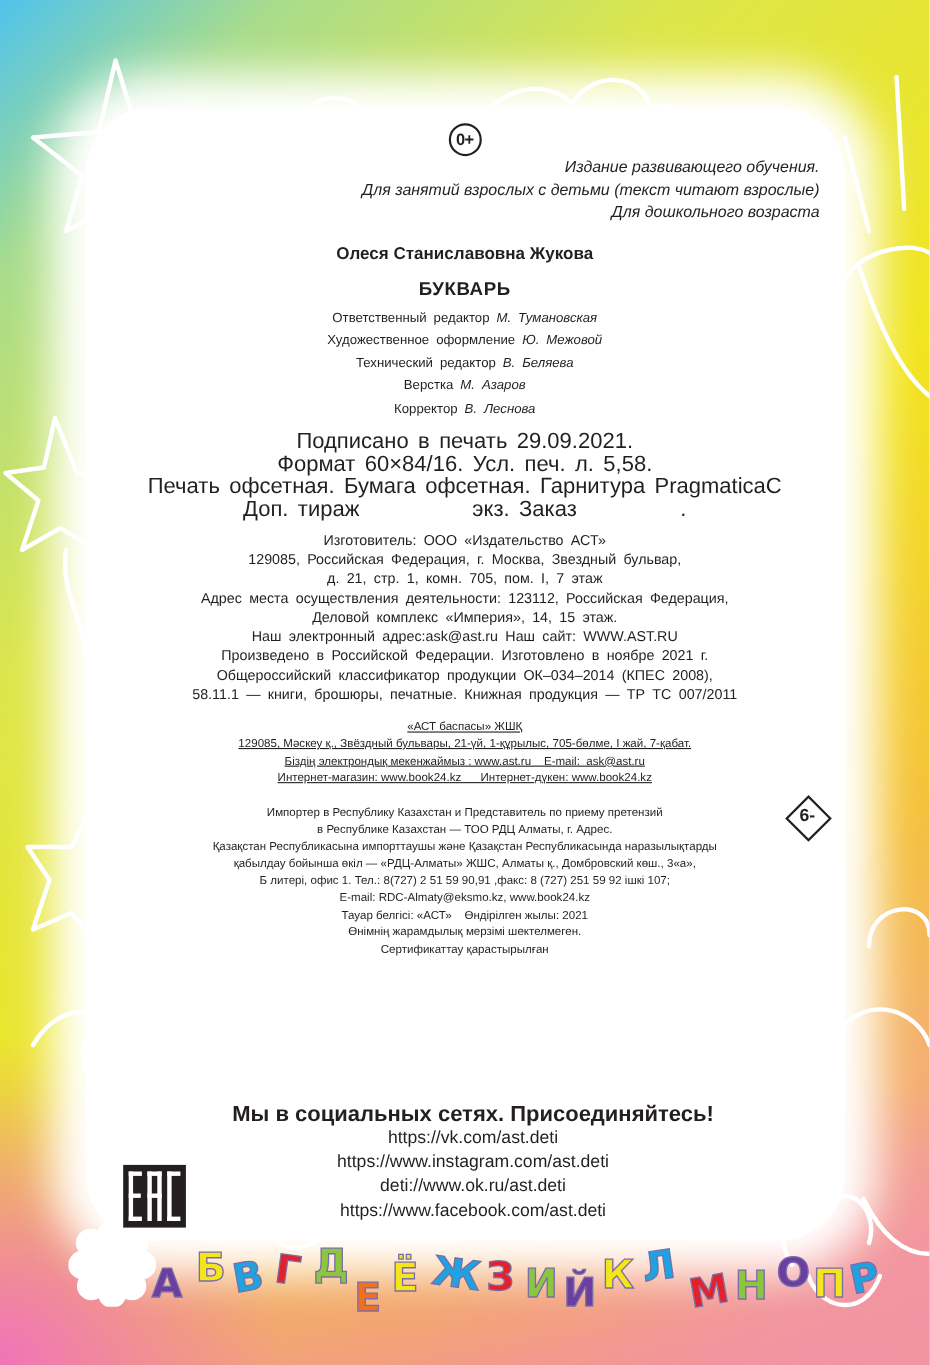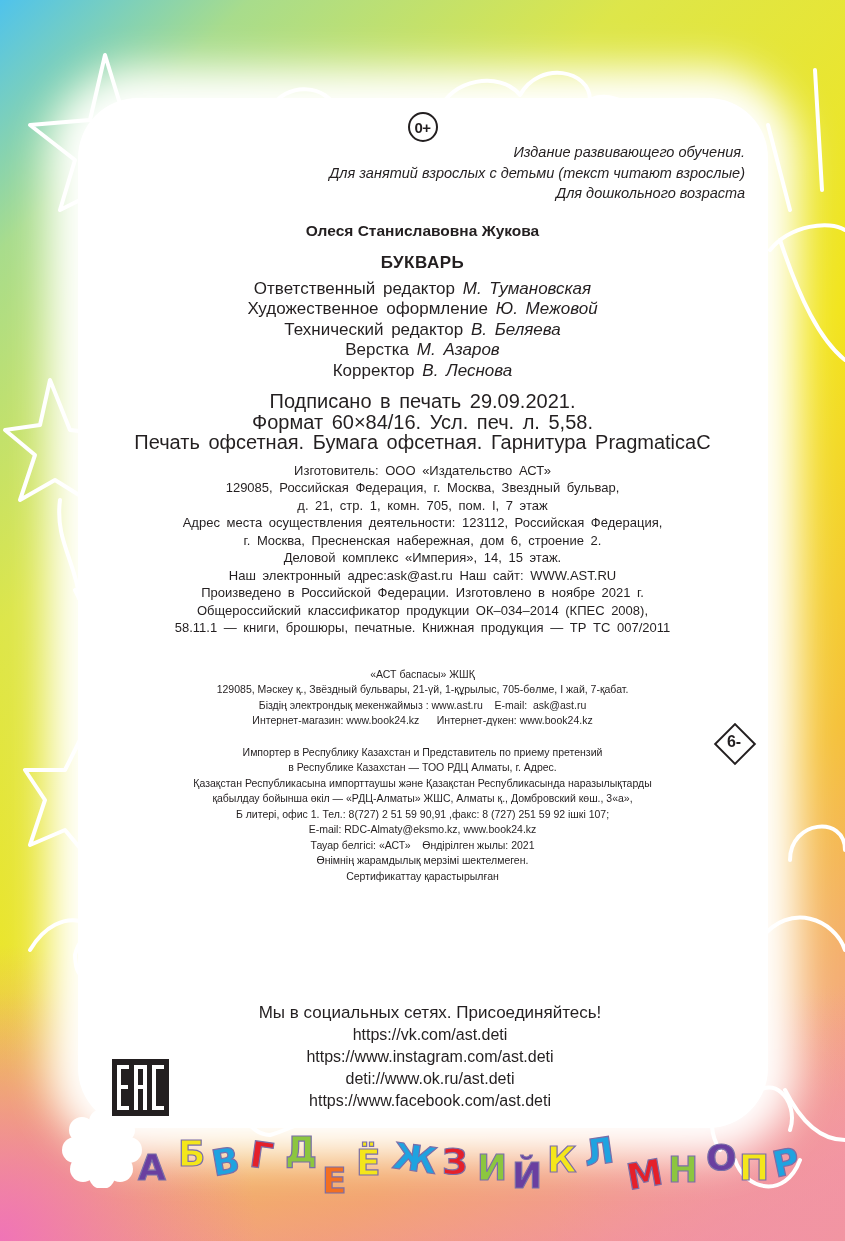--- a/index.html
+++ b/index.html
@@ -29,45 +29,45 @@
     }
     .age0 {
       display:inline-flex; align-items:center; justify-content:center;
       width: 30px; height: 30px; border: 2px solid #231f20; border-radius: 50%;
       font-weight: bold; font-size: 15px; letter-spacing: -0.5px; box-sizing: border-box;
     }
     .italic-block p { margin: 0; font-style: italic; font-size: 14.5px; line-height: 20.5px; text-align: right; }
     .author { font-weight: bold; font-size: 15.5px; margin-top: 18px; }
     .title { font-weight: bold; font-size: 17px; margin-top: 13px; letter-spacing: 0.5px; }
     .credits { margin-top: 6px; }
-    .credits p { margin: 0; font-size: 17px; line-height: 20.5px; word-spacing: 3px; }
+    .credits p { margin: 0; font-size: 12px; line-height: 20.5px; word-spacing: 3px; }
     .credits i { font-style: italic; }
     .print-block { margin-top: 10px; }
     .print-block p { margin: 0; font-size: 20px; line-height: 20.5px; word-spacing: 3px; }
     .maker-block { margin-top: 9px; }
     .maker-block p { margin: 0; font-size: 13px; line-height: 17.5px; word-spacing: 3px; }
-    .kz-block { margin-top: 30px; }
+    .kz-block { margin-top: 14px; text-decoration: underline; }
     .kz-block p { margin: 0; font-size: 10.5px; line-height: 15.5px; }
     .imp-block { margin-top: 16px; }
     .imp-block p { margin: 0; font-size: 10.5px; line-height: 15.5px; }
     .age6 {
       position:absolute; left: 712px; top: 721px; width: 44px; height: 44px;
     }
     .age6 .diamond {
       position:absolute; left:8px; top:8px; width:26px; height:26px;
       border: 2px solid #231f20; transform: rotate(45deg); background:#fff;
     }
     .age6 .lbl {
       position:absolute; left:0; top:12px; width:44px; text-align:center;
       font-weight:bold; font-size:16px;
     }
     .social {
       position:absolute; left: 150px; top: 1002px; width: 560px; text-align:center;
     }
-    .social .head { font-weight: normal; font-size: 17px; line-height: 22px; }
+    .social .head { font-weight: bold; font-size: 20px; line-height: 22px; }
     .social p { margin:0; font-size: 16px; line-height: 22px; }
     .eac {
       position:absolute; left:112px; top:1059px; width:57px; height:57px; background:#231f20;
     }
     .eac svg { position:absolute; left:0; top:0; }
     .alphabet { position:absolute; left:0; top:0; width:845px; height:1241px; }
     .alphabet span {
       position:absolute; font-family: "DejaVu Sans", sans-serif; font-weight:bold;
       font-size: 36px; line-height: 1;
       -webkit-text-stroke: 1.2px #7a6ea8;
@@ -137,28 +137,28 @@
     <p><span>Художественное оформление</span> <i>Ю. Межовой</i></p>
     <p><span>Технический редактор</span> <i>В. Беляева</i></p>
     <p><span>Верстка</span> <i>М. Азаров</i></p>
     <p><span>Корректор</span> <i>В. Леснова</i></p>
   </div>
 
   <div class="print-block">
     <p>Подписано в печать 29.09.2021.</p>
     <p>Формат 60×84/16. Усл. печ. л. 5,58.</p>
     <p>Печать офсетная. Бумага офсетная. Гарнитура PragmaticaC</p>
+    <p style="white-space:pre">Доп. тираж            экз. Заказ           .</p>
   </div>
 
   <div class="maker-block">
     <p>Изготовитель: ООО «Издательство АСТ»</p>
     <p>129085, Российская Федерация, г. Москва, Звездный бульвар,</p>
     <p>д. 21, стр. 1, комн. 705, пом. I, 7 этаж</p>
     <p>Адрес места осуществления деятельности: 123112, Российская Федерация,</p>
-    <p>г. Москва, Пресненская набережная, дом 6, строение 2.</p>
     <p>Деловой комплекс «Империя», 14, 15 этаж.</p>
     <p>Наш электронный адрес:ask@ast.ru Наш сайт: WWW.AST.RU</p>
     <p>Произведено в Российской Федерации. Изготовлено в ноябре 2021 г.</p>
     <p>Общероссийский классификатор продукции ОК–034–2014 (КПЕС 2008),</p>
     <p>58.11.1 — книги, брошюры, печатные. Книжная продукция — ТР ТС 007/2011</p>
   </div>
 
   <div class="kz-block">
     <p>«АСТ баспасы» ЖШҚ</p>
     <p>129085, Мәскеу қ., Звёздный бульвары, 21-үй, 1-құрылыс, 705-бөлме, I жай, 7-қабат.</p>

